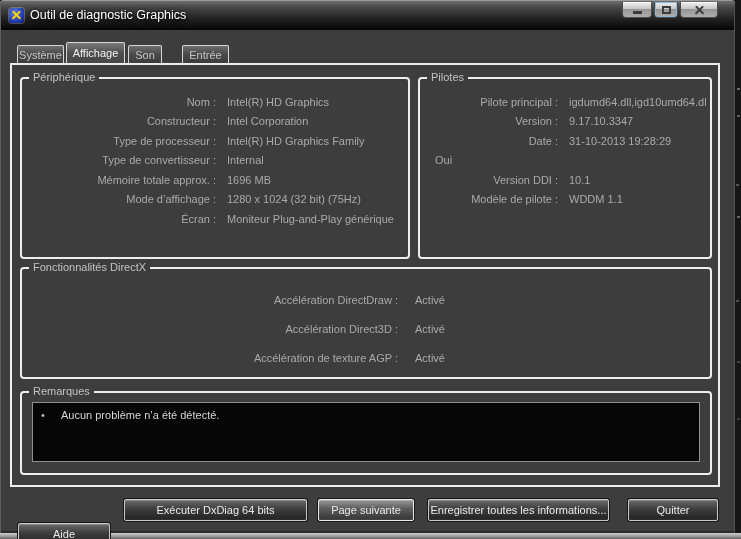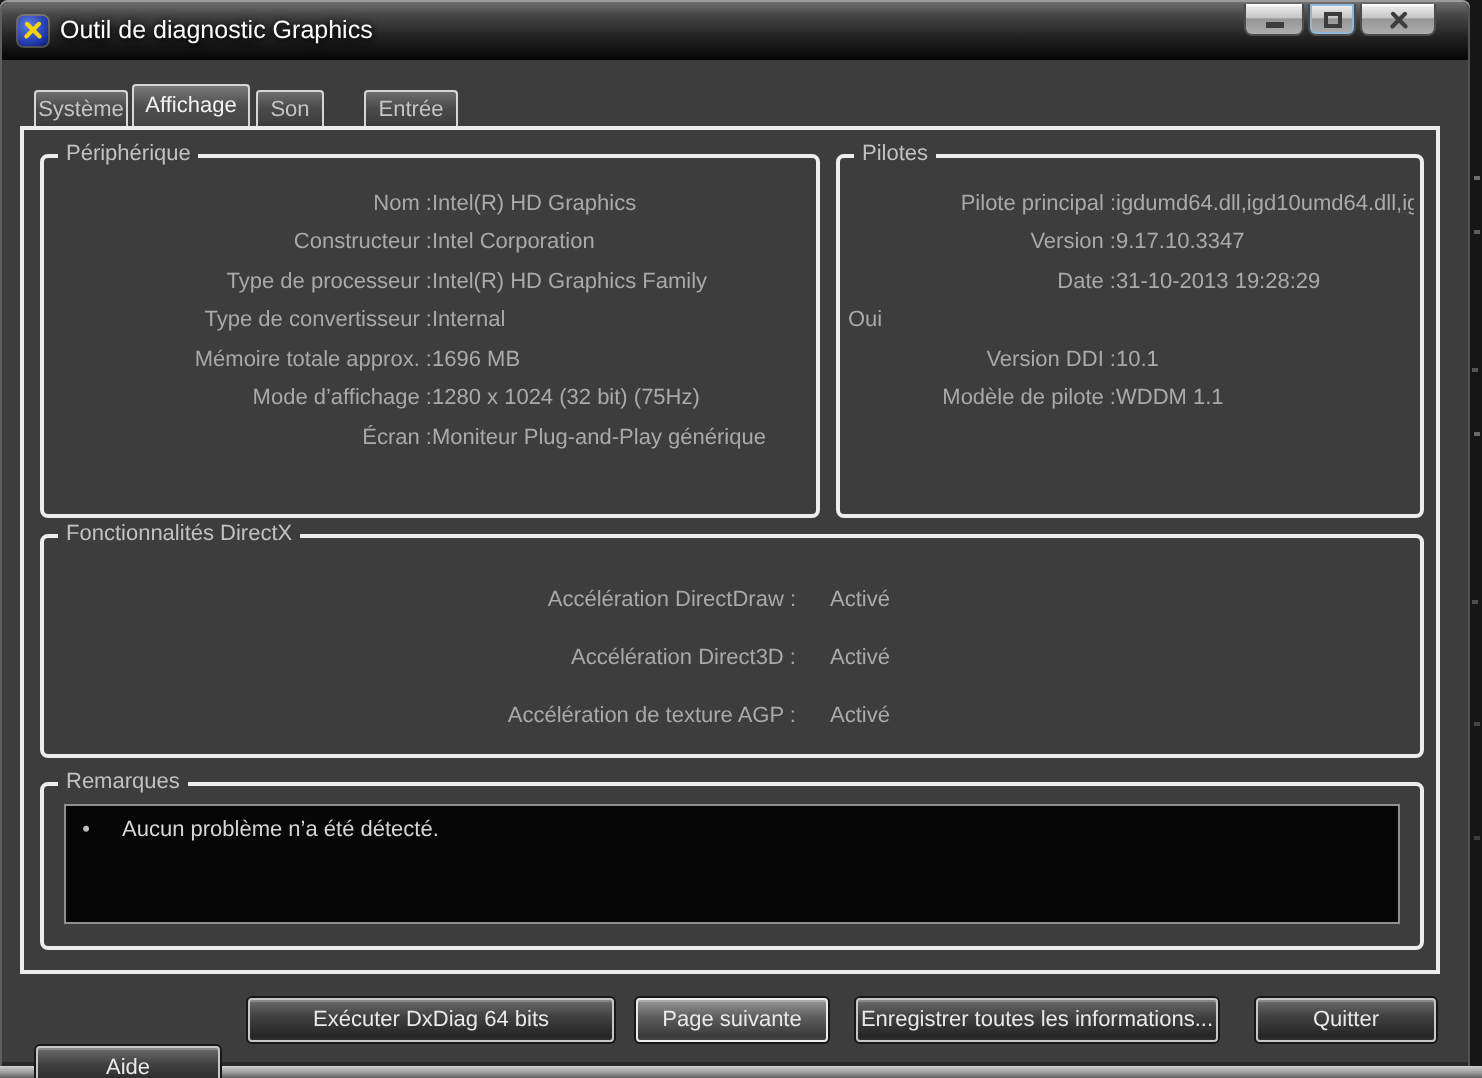--- a/index.html
+++ b/index.html
@@ -66,21 +66,21 @@
   .gb-title { position:absolute; top:-8px; left:7px; background:var(--client-bg,#3d3d3d); padding:0 4px;
     font-size:11px; color:#c2c2c2; white-space:nowrap; }
   .gb-device   { left:20px;  top:77px;  width:390px; height:182px; }
   .gb-drivers  { left:418px; top:77px;  width:294px; height:182px; }
   .gb-features { left:20px;  top:267px; width:692px; height:112px; }
   .gb-notes    { left:20px;  top:391px; width:692px; height:84px; }
 
   .fields { position:absolute; left:4px; right:3px; top:13px; }
   .frow { display:flex; align-items:center; height:19.5px; font-size:11px; }
   .fl { flex:0 0 190px; text-align:right; color:var(--text-label,#a9a9a9); white-space:nowrap; }
-  .fv { color:var(--text-value,#a9a9a9); white-space:nowrap; overflow:hidden; }
+  .fv { margin-left:11px; color:var(--text-value,#a9a9a9); white-space:nowrap; overflow:hidden; }
   .gb-drivers .fl { flex-basis:134px; }
   .gb-features .fields { top:16px; }
   .gb-features .frow { height:29px; }
   .gb-features .fl { flex-basis:372px; }
   .gb-features .fv { margin-left:17px; }
 
   
   .notes-box { position:absolute; left:10px; top:9px; width:668px; height:60px; background:var(--note-bg,#060606);
     border:1px solid #909090; overflow:hidden; }
   .note-item { display:flex; margin-top:6px; font-size:11px; color:var(--note-text,#d6d6d6); }

